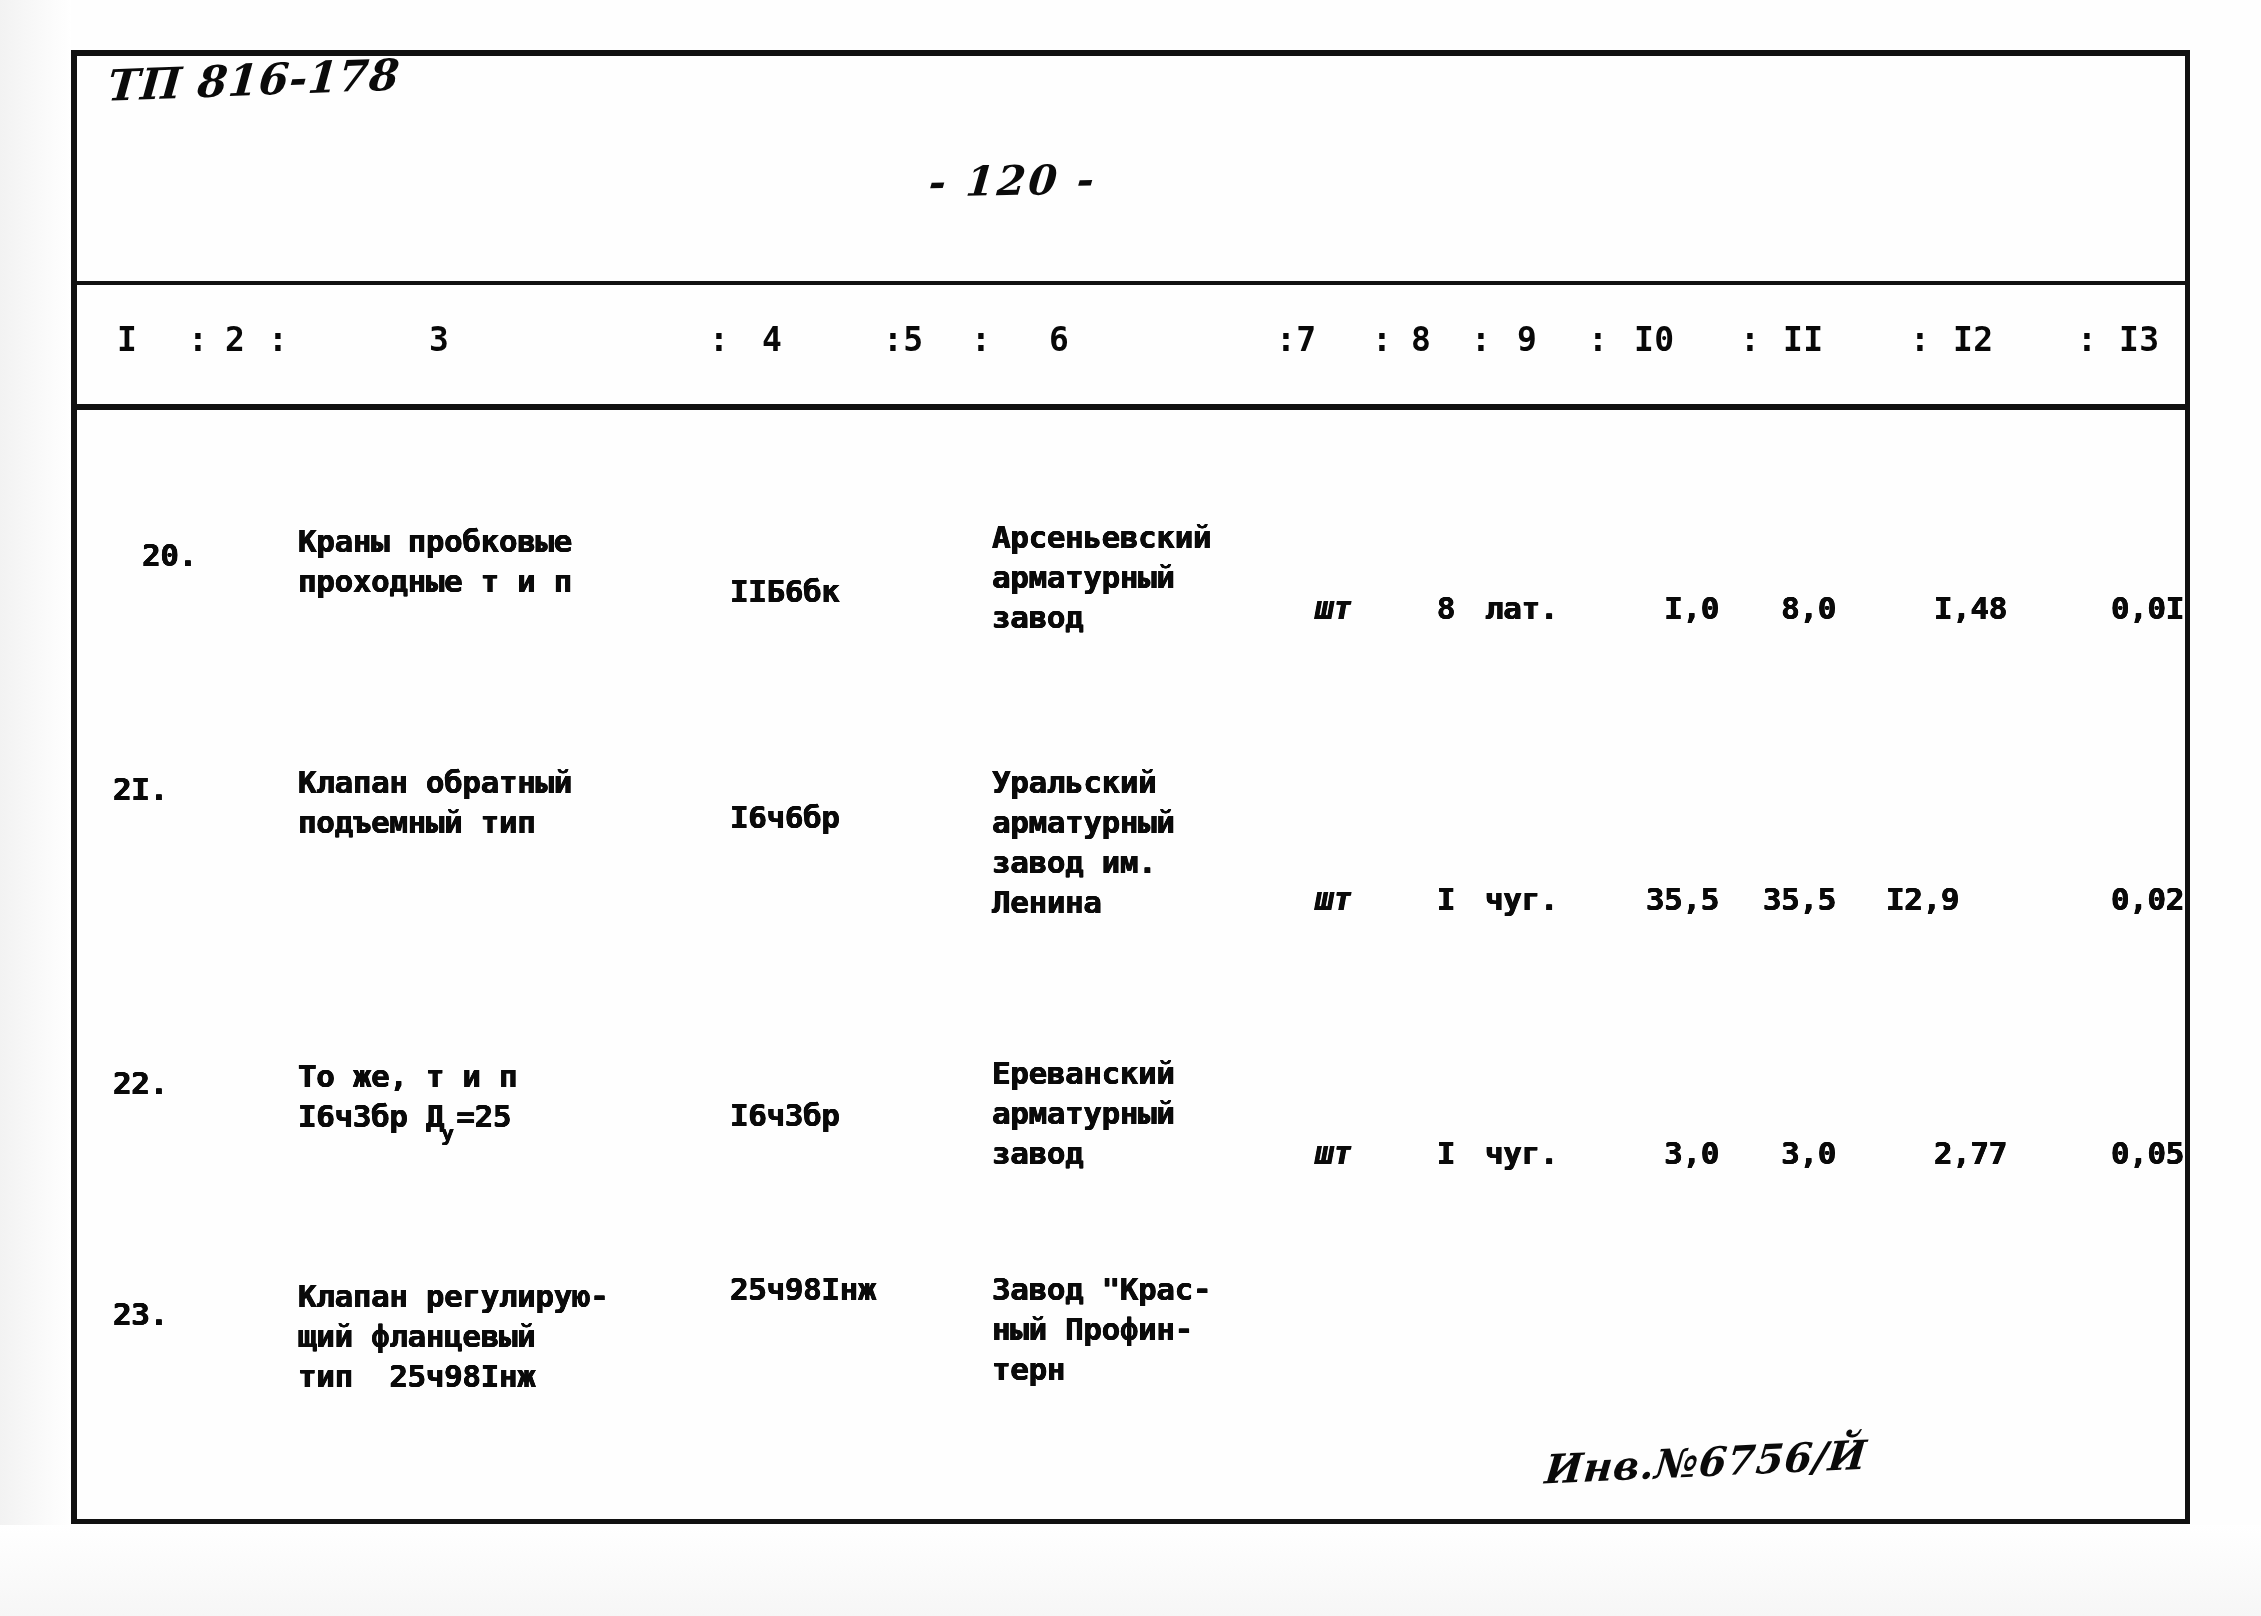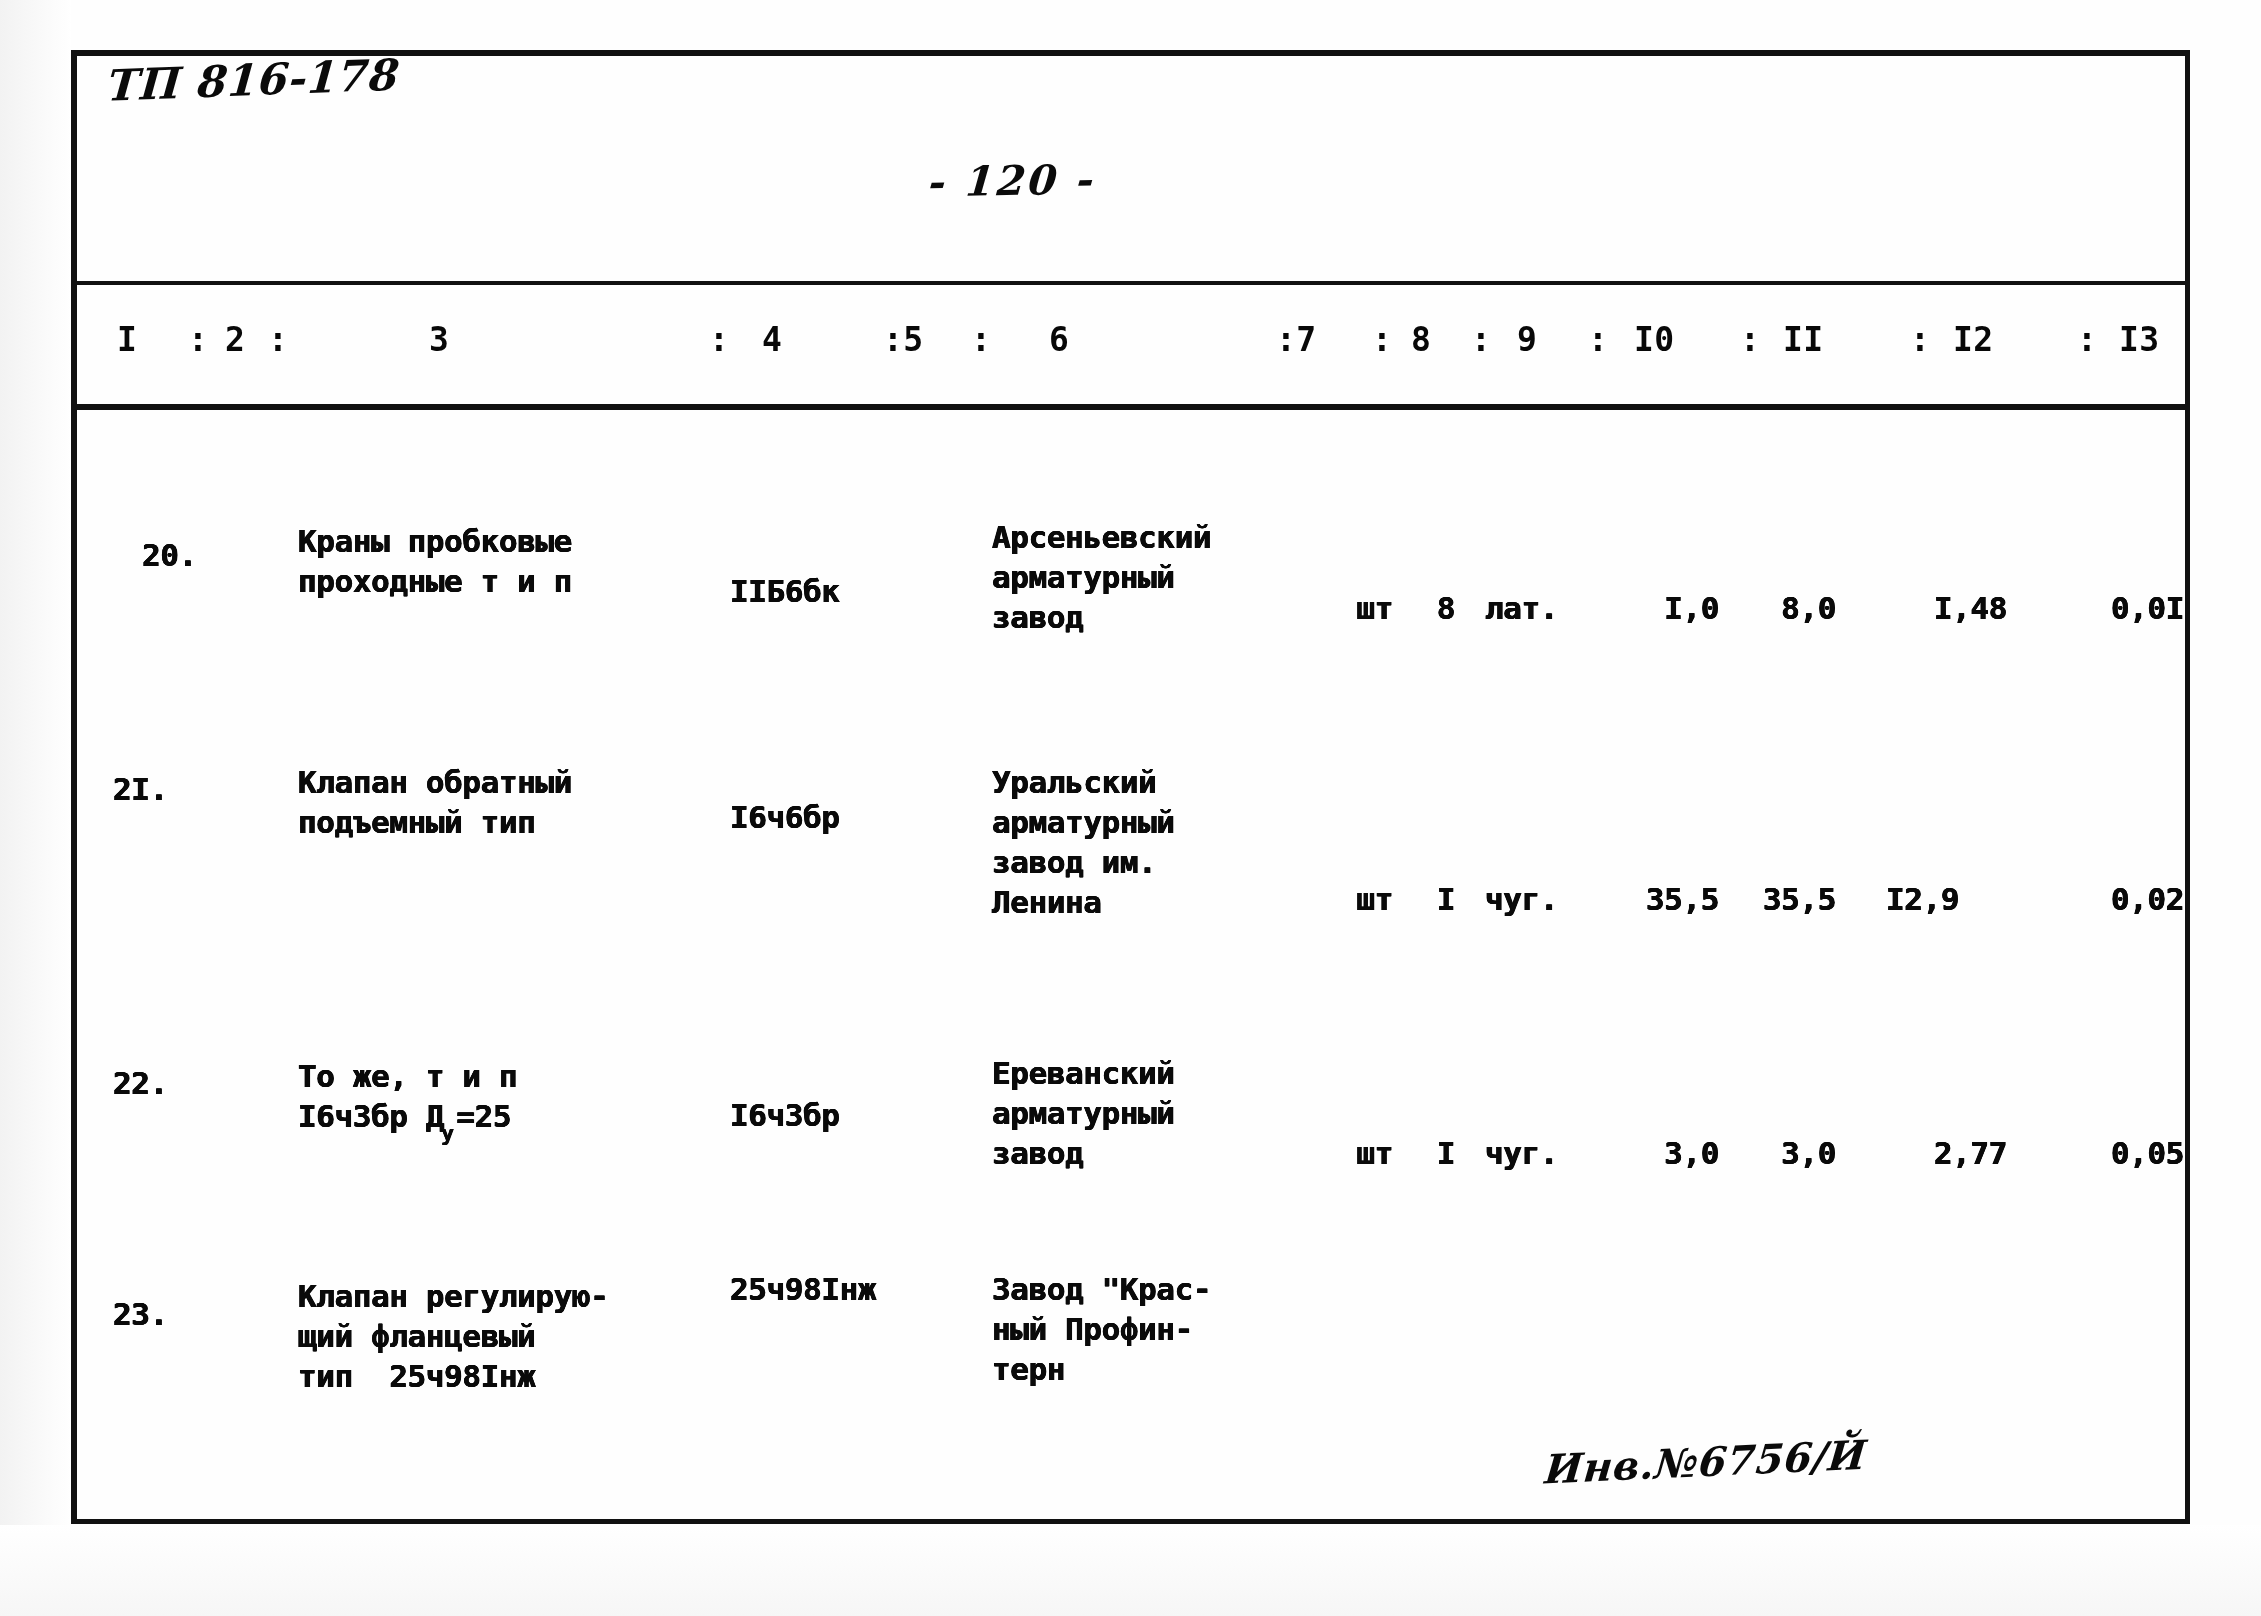--- a/index.html
+++ b/index.html
@@ -128,21 +128,21 @@
   }
   .cell.bold-ink {
     text-shadow: 0.4px 0 0 #0a0a0a, -0.4px 0 0 #0a0a0a, 0 0.4px 0 #0a0a0a;
   }
 
   
   .c-num   { left: 113px;  width: 113px; }
   .c-name  { left: 298px;  width: 383px; }
   .c-mark  { left: 730px; width: 255px; }
   .c-maker { left: 992px; width: 298px; }
-  .c-unit  { left: 1315px; width: 78px; text-align: right; }
+  .c-unit  { left: 1315px; width: 78px; text-align: left; font-style: italic; }
   .c-qty   { left: 1414px; width: 64px;  text-align: center; }
   .c-mat   { left: 1485px; width: 121px; text-align: left; }
   .c-m1    { left: 1613px; width: 106px; text-align: right; }
   .c-m2    { left: 1730px; width: 106px; text-align: right; }
   .c-m3    { left: 1886px; width: 121px; text-align: right; }
   .c-m4    { left: 2056px; width: 128px; text-align: right; }
 
   
   .sub {
     font-size: 21px;

